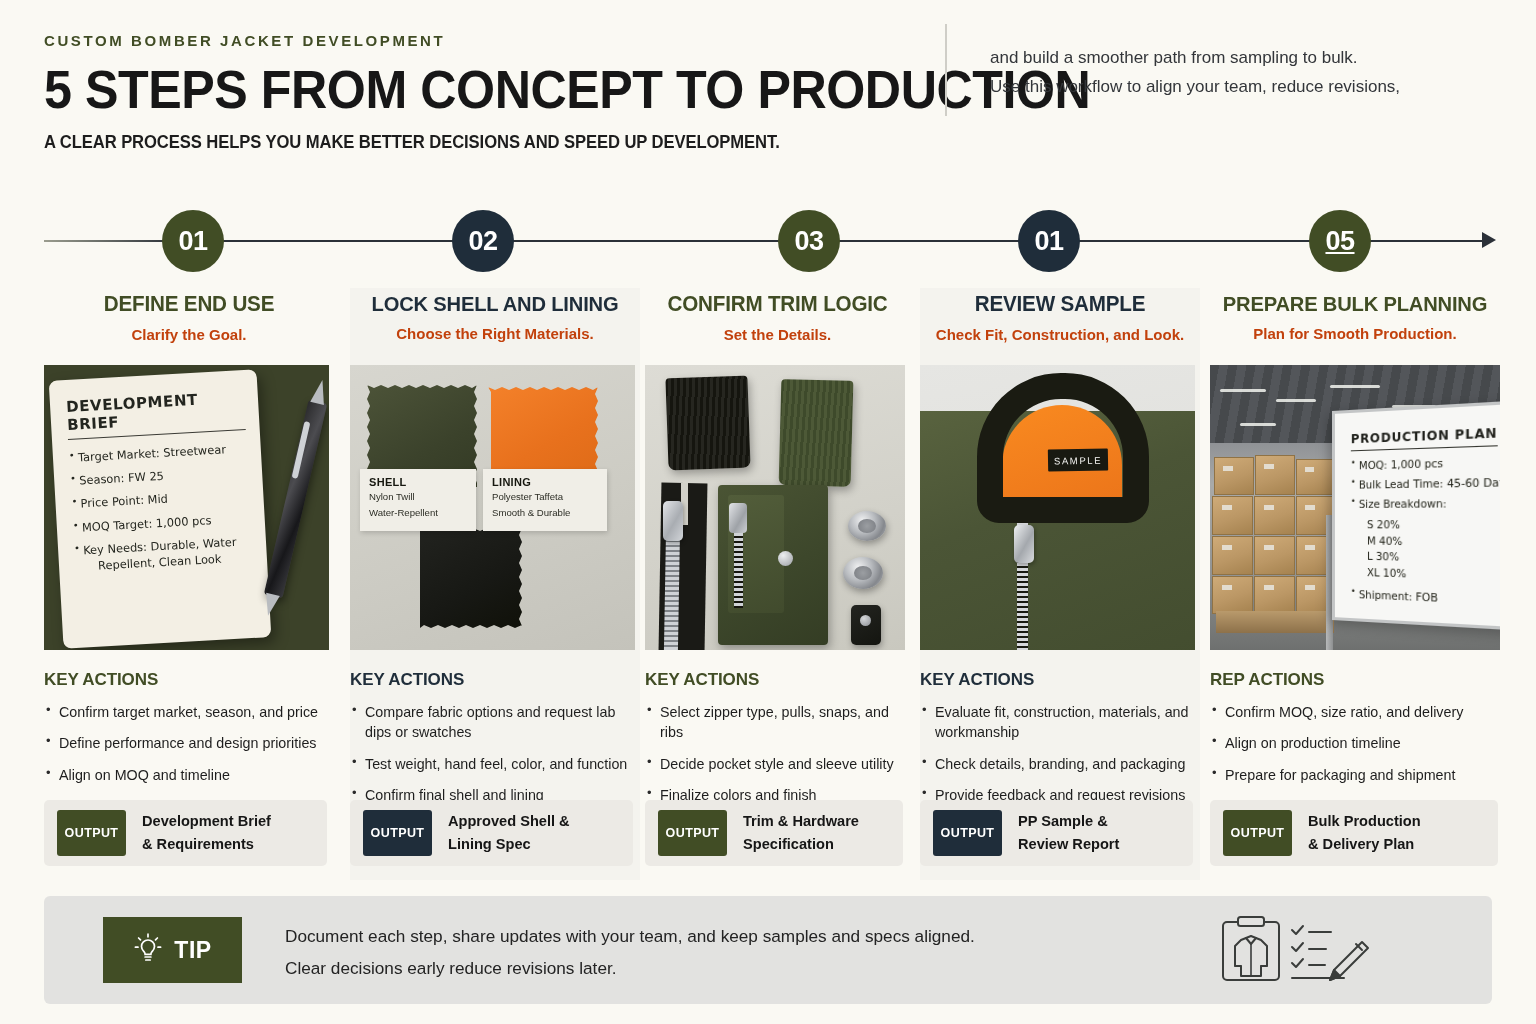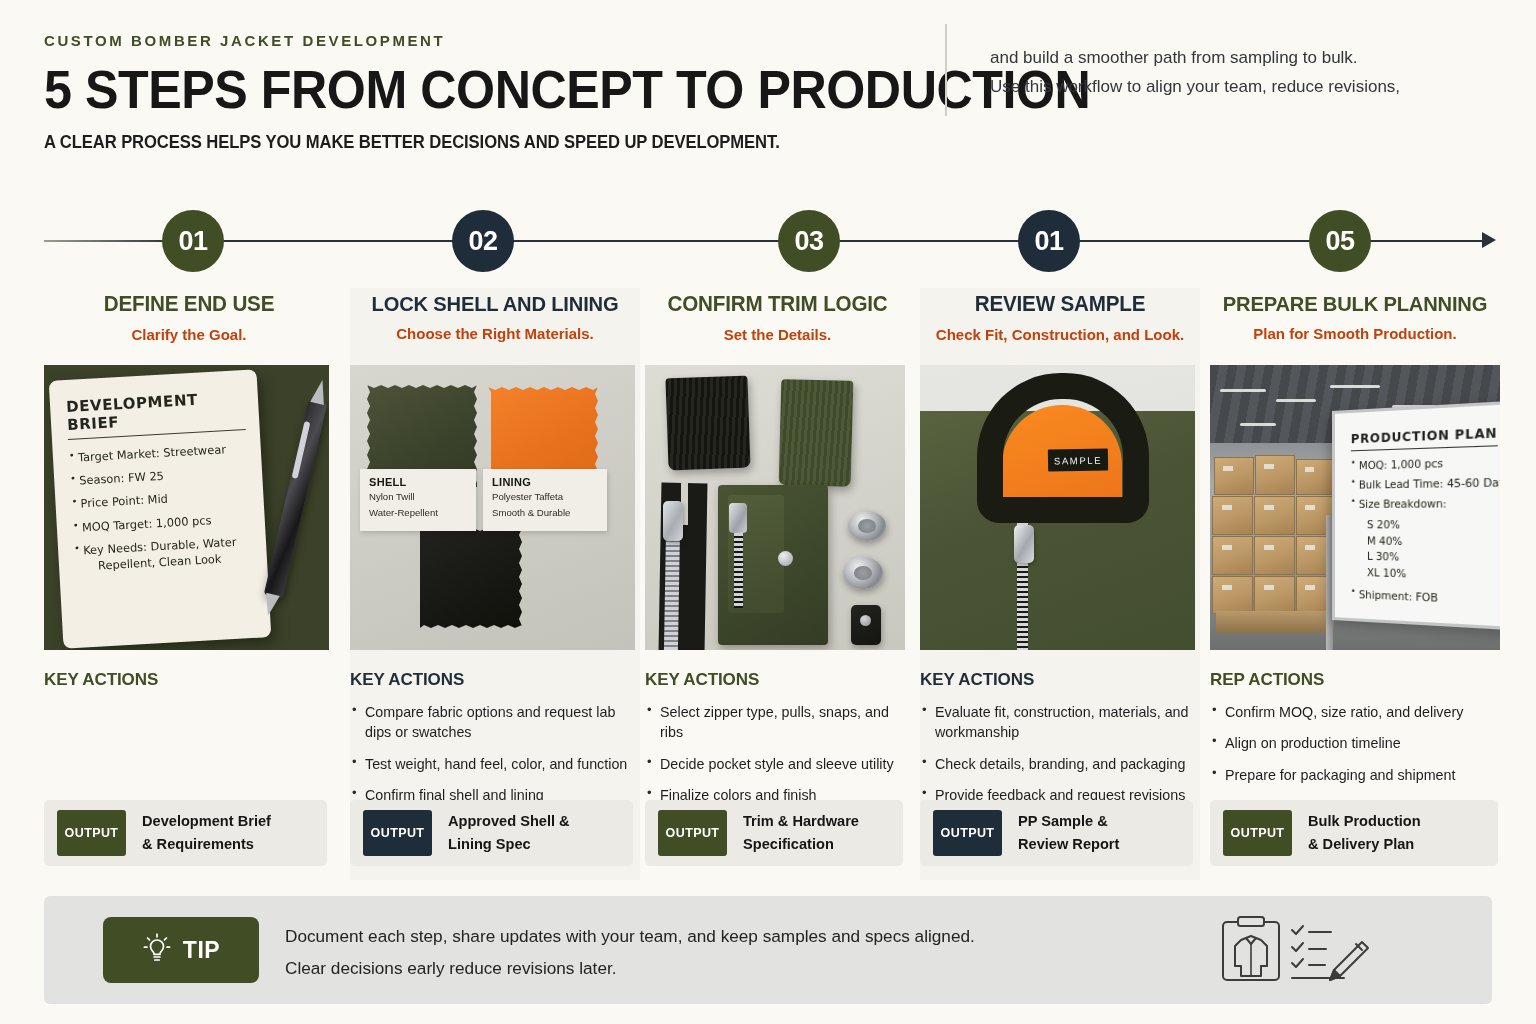--- a/index.html
+++ b/index.html
@@ -261,22 +261,22 @@
     color:#fff; font-size:12.5px; font-weight:bold; letter-spacing:.4px;
   }
   .out-txt { margin-left:16px; font-size:14.6px; font-weight:bold; color:#161616; line-height:1.55; }
 
   
   .tipbar {
     position:absolute; left:44px; top:896px; width:1448px; height:108px;
     background:#e2e2e0; border-radius:6px;
   }
   .tip-badge {
-    position:absolute; left:59px; top:21px; width:156px; height:66px;
-    background:#414d25; border-radius:8px;
+    position:absolute; left:59px; top:21px; width:139px; height:66px;
+    background:#414d25; border-radius:0;
     display:flex; align-items:center; justify-content:center; gap:11px;
   }
   .tip-badge .tl { color:#fff; font-size:23px; font-weight:bold; letter-spacing:.5px; }
   .tip-text { position:absolute; left:241px; top:25px; font-size:17.2px; color:#232323; line-height:1.85; }
   .tip-icons { position:absolute; right:118px; top:18px; width:160px; height:72px; }
 </style>
 </head>
 <body>
 
 <div class="header">
@@ -290,21 +290,21 @@
   <div>Use this workflow to align your team, reduce revisions,</div>
 </div>
 
 <div class="timeline">
   <div class="tl-line"></div>
   <div class="tl-arrow"></div>
   <div class="tl-circle" id="circ0" style="left: 162px; background: rgb(65, 77, 37);">01</div>
   <div class="tl-circle" id="circ1" style="left: 452px; background: rgb(31, 45, 58);">02</div>
   <div class="tl-circle" id="circ2" style="left: 778px; background: rgb(65, 77, 37);">03</div>
   <div class="tl-circle" id="circ3" style="left: 1018px; background: rgb(31, 45, 58);">01</div>
-  <div class="tl-circle" id="circ4" style="left: 1309px; background: rgb(65, 77, 37);">05</div>
+  <div class="tl-circle" id="circ4" style="left: 1309px; background: rgb(65, 77, 37); text-decoration: underline;">05</div>
 </div>
 
 <div class="cols">
 
   <div class="col" id="col0" style="left: 44px; width: 290px;">
     <div class="step-name" id="nm0" style="color: rgb(65, 77, 37); font-size: 21.5px;">DEFINE END USE</div>
     <div class="step-sub">Clarify the Goal.</div>
 
     <div class="photo" id="ph0" style="width: 285px;">
       <div class="p1-bg"></div>
@@ -320,20 +320,25 @@
             <span class="cont">Repellent, Clean Look</span>
           </li>
         </ul>
       </div>
       <div class="p1-pen"></div>
       <div class="p1-clip"></div>
     </div>
 
     <div class="ka" style="top: 382px;">
       <div class="ka-h" id="kah0" style="color: rgb(65, 77, 37);">KEY ACTIONS</div>
+      <ul class="ka-list">
+        <li>Confirm target market, season, and price</li>
+        <li>Define performance and design priorities</li>
+        <li>Align on MOQ and timeline</li>
+      </ul>
     </div>
 
     <div class="out" id="out0" style="top: 512px; width: 283px;">
       <div class="out-badge" id="ob0" style="background: rgb(65, 77, 37);">OUTPUT</div>
       <div class="out-txt">
         <div>Development Brief</div>
         <div>&amp; Requirements</div>
       </div>
     </div>
   </div>

